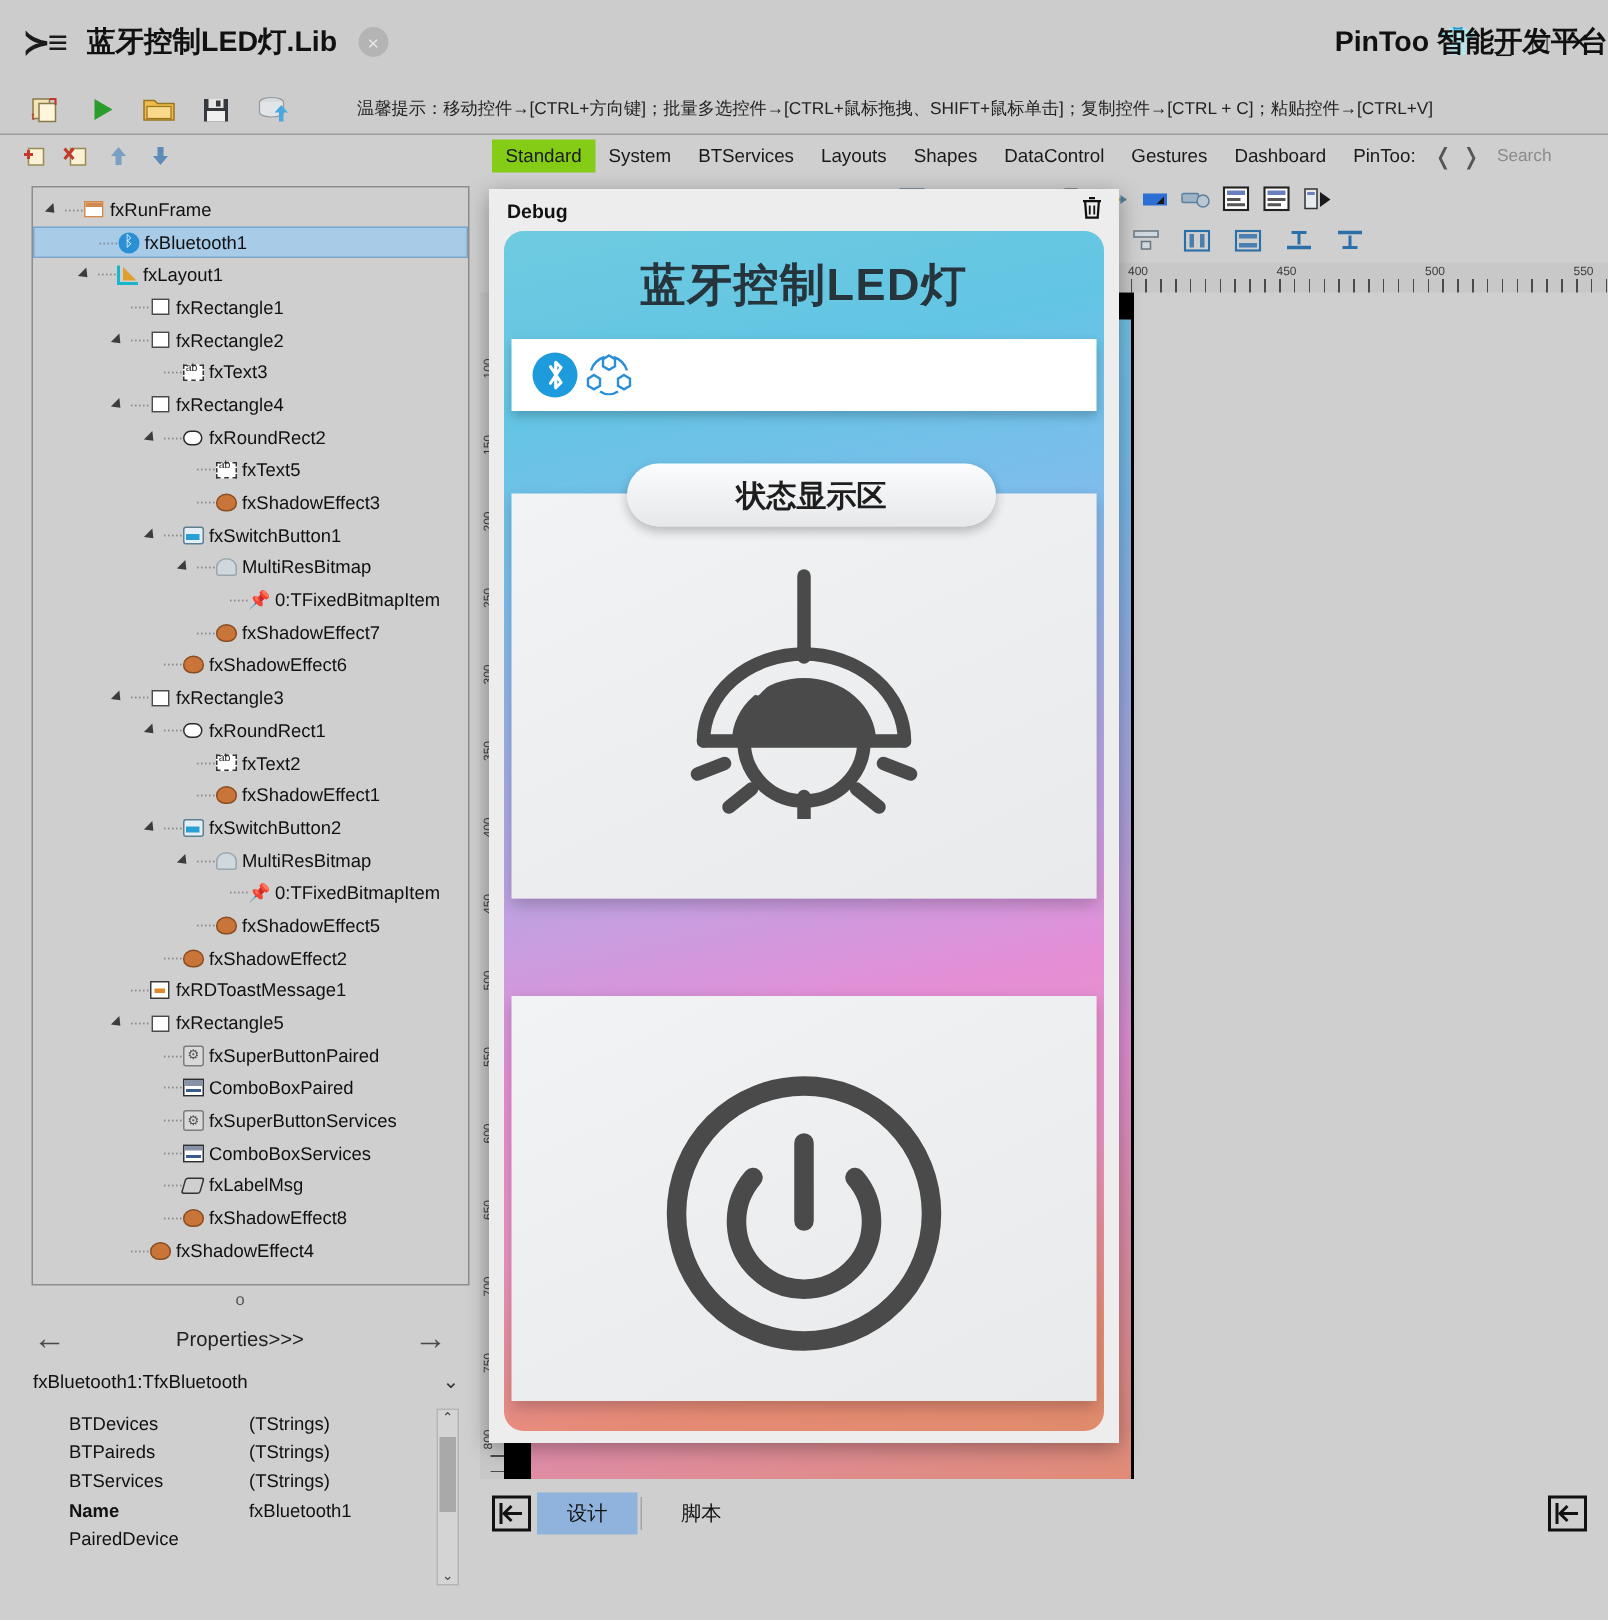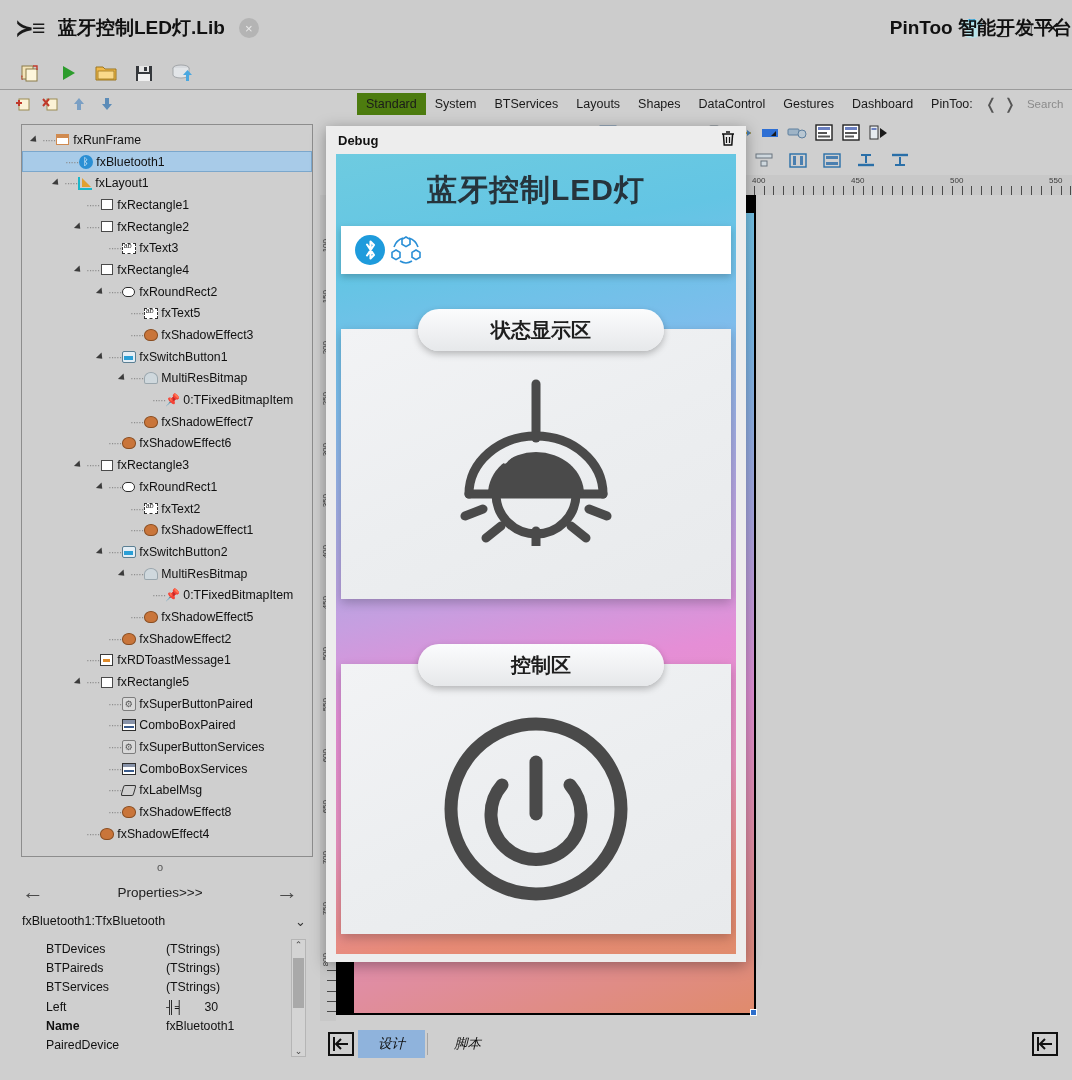--- a/index.html
+++ b/index.html
@@ -151,21 +151,21 @@
     position: absolute; left: 320px; top: 91px; width: 752px; height: 989px;
     background: #cfcfcf;
   }
   .palette-tabs {
     position: absolute; left: 8px; top: 0; width: 744px; height: 26px;
     display: flex; align-items: center; gap: 0px;
   }
   .ptab {
     font-size: 12.5px; color: #1a1a1a; padding: 4px 9px; cursor: pointer; white-space: nowrap;
   }
-  .ptab.active { background: #4d7c0f; margin-left: 29px; }
+  .ptab.active { background: #84cc16; }
   .pnav { font-size: 15px; color: #555; padding: 0 3px; cursor: pointer; }
   .psearch { font-size: 11.5px; color: #8b8b8b; margin-left: 8px; }
 
   .palette-row1 {
     position: absolute; left: 8px; top: 28px; width: 744px; height: 27px;
     display: flex; align-items: center; gap: 7px;
   }
   .palette-row2 {
     position: absolute; left: 400px; top: 56px; width: 352px; height: 26px;
     display: flex; align-items: center; gap: 14px;
@@ -210,20 +210,21 @@
   .debug-title .t { font-size: 13px; font-weight: bold; color: #111; text-align: center; }
   .debug-title .trash { margin-left: auto; font-size: 15px; color: #1a1a1a; cursor: pointer; }
 
   .preview {
     position: relative; width: 400px; height: 800px; margin: 0 auto;
     background: linear-gradient(168deg,
       #6ecbe0 0%, #63c5e4 14%, #7dbdec 28%,
       #a7aae2 43%, #c79ee0 54%, #e58ed6 64%,
       #e992c0 78%, #e78a75 92%, #e08b6c 100%);
     overflow: hidden;
+    border-radius: 13px;
   }
   .pv-title {
     position: absolute; left: 0; right: 0; top: 16px;
     text-align: center; font-size: 30px; font-weight: bold; color: #26343c;
     letter-spacing: 1px;
   }
   .pv-bar {
     position: absolute; left: 5px; top: 72px; width: 390px; height: 48px;
     background: #fff; display: flex; align-items: center;
     box-shadow: 0 3px 7px rgba(0,0,0,0.22);
@@ -253,22 +254,22 @@
     z-index: 4;
   }
   .pv-pill.status { top: 155px; }
   .pv-pill.control { top: 490px; }
   .pv-glyph { position: absolute; left: 0; right: 0; display: flex; justify-content: center; }
   .pv-glyph.lamp { top: 222px; }
   .pv-glyph.power { top: 560px; }
 
   
   .bottombar {
-    position: absolute; left: 320px; top: 1021px; width: 752px; height: 46px;
-    background: #cfcfcf; display: flex; align-items: center; font-style: italic;
+    position: absolute; left: 320px; top: 986px; width: 752px; height: 46px;
+    background: #cfcfcf; display: flex; align-items: center;
   }
   .bback {
     width: 26px; height: 24px; border: 2px solid #111; margin-left: 8px;
     display: flex; align-items: center; justify-content: center;
     font-size: 15px; color: #111; cursor: pointer; background: #cfcfcf;
   }
   .bback::before { content:''; position: absolute; }
   .btab {
     font-size: 13.5px; color: #111; padding: 5px 20px; cursor: pointer; margin-left: 4px;
   }
@@ -324,20 +325,21 @@
         </svg>
       </div>
       <div class="tb-btn">
         <svg width="22" height="20" viewBox="0 0 22 20">
           <ellipse cx="10" cy="5" rx="8" ry="3" fill="#d7dade" stroke="#96999d" stroke-width="0.8"></ellipse>
           <path d="M2 5 v7 a8 3 0 0 0 16 0 v-7" fill="#e2e5e8" stroke="#96999d" stroke-width="0.8"></path>
           <path d="M15 18 l0 -6 l-3 0 l4.5 -5 l4.5 5 l-3 0 l0 6 z" fill="#4aa8e0"></path>
         </svg>
       </div>
     </div>
+    <div class="hint-text">温馨提示：移动控件→[CTRL+方向键]；批量多选控件→[CTRL+鼠标拖拽、SHIFT+鼠标单击]；复制控件→[CTRL + C]；粘贴控件→[CTRL+V]</div>
   </div>
 
   <div class="leftpanel">
 
     <div class="tree-toolbar">
       <div class="tt-btn">
         <svg width="18" height="16" viewBox="0 0 18 16">
           <rect x="5" y="3" width="10" height="11" fill="#fbf2d6" stroke="#9b8b52" stroke-width="1"></rect>
           <path d="M2 6 v6 M-1 9 h6" stroke="#c0392b" stroke-width="2" transform="translate(3,-2)"></path>
         </svg>
@@ -647,25 +649,20 @@
           <span class="pname">BTDevices</span>
           <span class="pval b">(TStrings)</span>
         </div>
         <div class="prow">
           <span class="pname">BTPaireds</span>
           <span class="pval b">(TStrings)</span>
         </div>
         <div class="prow">
           <span class="pname">BTServices</span>
           <span class="pval b">(TStrings)</span>
-        </div>
-        <div class="prow">
-          <span class="pname">Left</span>
-          <span style="margin-right: 5px;">╢╡</span>
-          <span class="pval">30</span>
         </div>
         <div class="prow">
           <span class="pname b">Name</span>
           <span class="pval">fxBluetooth1</span>
         </div>
         <div class="prow">
           <span class="pname">PairedDevice</span>
           <span class="pval"></span>
         </div>
       </div>
@@ -893,21 +890,20 @@
             <line x1="33" y1="162" x2="48" y2="150"></line>
             <line x1="133" y1="162" x2="118" y2="150"></line>
             <line x1="83" y1="170" x2="83" y2="155"></line>
           </g>
           <path d="M35 118 A48 42 0 0 1 131 118 Z" fill="#4a4a4a"></path>
           <path d="M52 85 A40 36 0 0 1 72 72" fill="none" stroke="#eceef0" stroke-width="5" stroke-linecap="round"></path>
         </svg>
       </div>
 
       <div class="pv-card control"></div>
-      <div class="pv-pill control">控制区</div>
 
       <div class="pv-glyph power">
         <svg width="190" height="190" viewBox="0 0 190 190">
           <circle cx="95" cy="95" r="85" fill="none" stroke="#4a4a4a" stroke-width="13"></circle>
           <path d="M61 71 A45 45 0 1 0 129 71" fill="none" stroke="#4a4a4a" stroke-width="13" stroke-linecap="round"></path>
           <line x1="95" y1="48" x2="95" y2="100" stroke="#4a4a4a" stroke-width="13" stroke-linecap="round"></line>
         </svg>
       </div>
     </div>
   </div>

